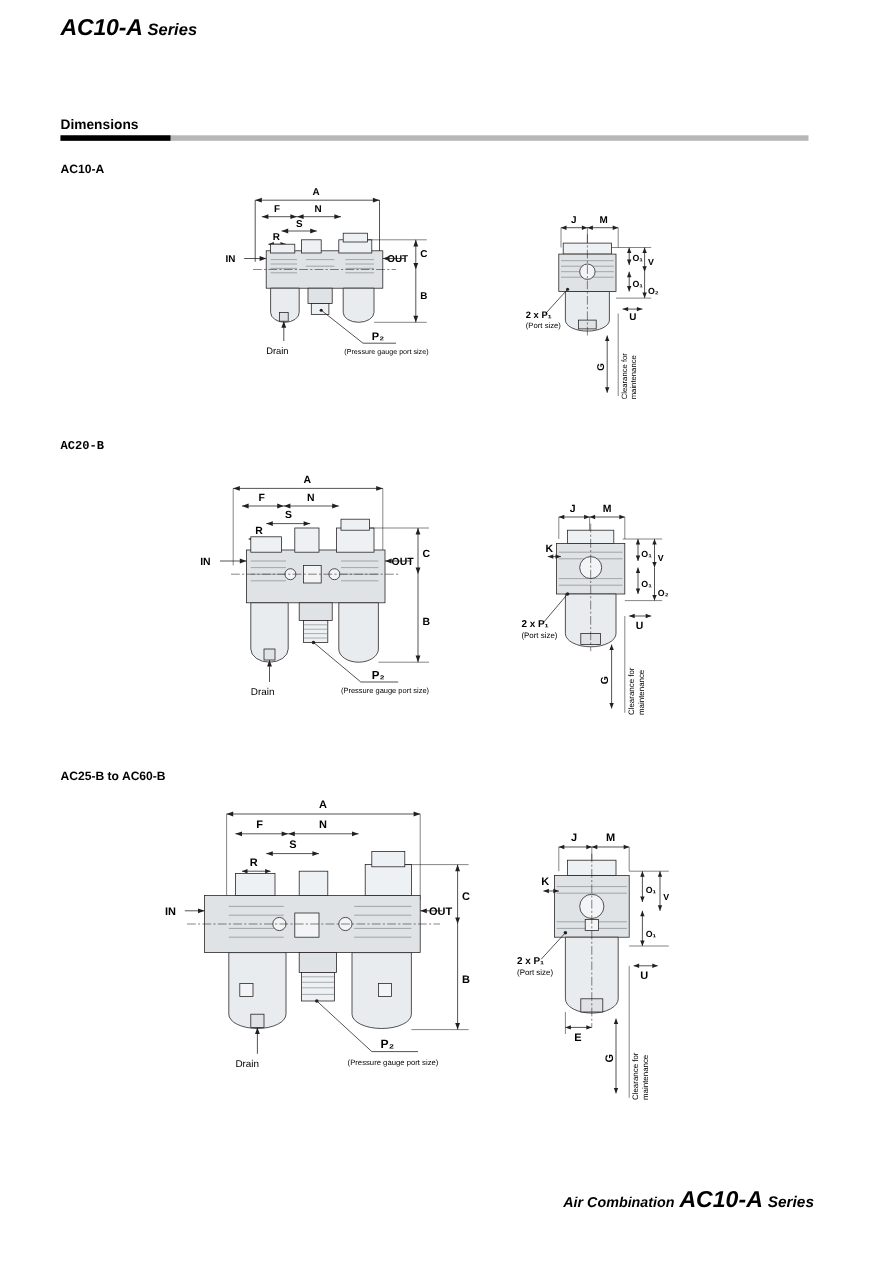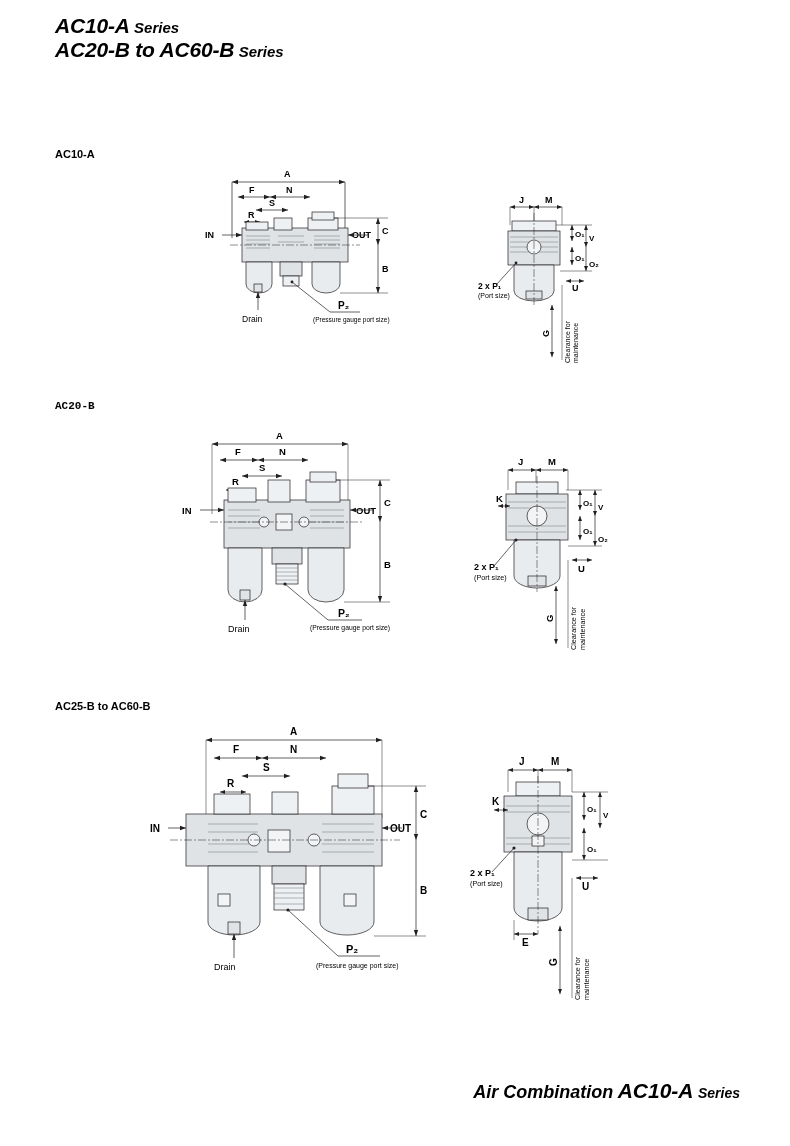--- a/index.html
+++ b/index.html
@@ -34,40 +34,42 @@
   .subhead {
     position: absolute; font-size: 11px; font-weight: bold; color: #000;
   }
 
   
   .fig { position: absolute; }
   svg { display: block; overflow: visible; }
 
   .footer { position: absolute; right: 50px; }
   .footer-line { text-align: right; white-space: nowrap; line-height: 1.2; }
-  .f-small { font-size: 18px; font-weight: bold; font-style: italic; }
+  .f-small { font-size: 13px; font-weight: bold; font-style: italic; }
   .f-big { font-size: 21px; font-weight: bold; font-style: italic; }
   .f-mid { font-size: 14px; font-weight: bold; font-style: italic; }
 </style>
 </head>
 <body>
 
 <div class="page">
 
   <div class="title-block">
     <div class="title-line">
       <span class="title-big">AC10-A</span>
       <span class="title-small">Series</span>
     </div>
-    <div class="title-line">
-      <span class="title-big">AC20-B to AC60-B</span>
-      <span class="title-small">Series</span>
-    </div>
-  </div>
-
+  </div>
+
+  <div class="section-head">
+    <div class="label">Dimensions</div>
+    <div class="rule">
+        <div class="dark"></div>
+      </div>
+  </div>
 
   <div class="subhead" style="left:55px; top:148px;">AC10-A</div>
 
   <div class="fig" style="left:200px; top:160px;">
     <svg width="260" height="210" viewBox="0 0 260 210">
       <g stroke="#231f20" fill="none" stroke-width="0.7" font-family="Liberation Sans, sans-serif">
 
         <line x1="32" y1="22" x2="145" y2="22"></line>
         <path d="M32 22 l6 -2.2 v4.4 z" fill="#231f20" stroke="none"></path>
         <path d="M145 22 l-6 -2.2 v4.4 z" fill="#231f20" stroke="none"></path>

